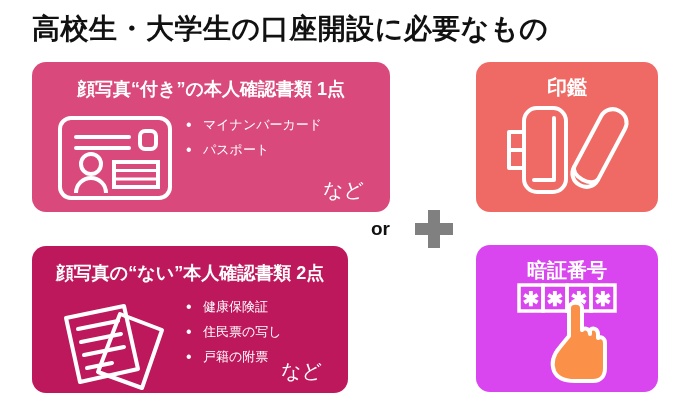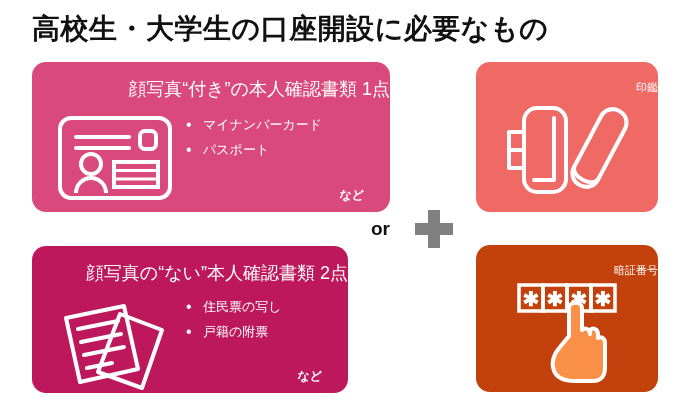--- a/index.html
+++ b/index.html
@@ -30,22 +30,22 @@
   }
 
   
   .card {
     position: absolute;
     border-radius: 14px;
     box-sizing: border-box;
   }
   .card-title {
     color: #ffffff;
-    font-weight: 400;
-    text-align: right;
+    font-weight: 700;
+    text-align: center;
     white-space: nowrap;
   }
 
   
   #card-photo-id {
     left: 32px;
     top: 62px;
     width: 358px;
     height: 150px;
     background: #D9497B;
@@ -101,23 +101,22 @@
     left: 0;
     top: 0;
     font-size: 16px;
   }
 
   .nado {
     position: absolute;
     right: 26px;
     bottom: 8px;
     color: #ffffff;
-    font-size: 12px;
+    font-size: 20px;
     white-space: nowrap;
-    font-weight: bold;
   }
 
   
   #or-separator {
     position: absolute;
     left: 32px;
     top: 213px;
     width: 358px;
     height: 32px;
     line-height: 32px;
@@ -159,25 +158,25 @@
     top: 62px;
     width: 182px;
     height: 150px;
     background: #F06A65;
   }
   #card-pin {
     left: 476px;
     top: 245px;
     width: 182px;
     height: 147px;
-    background: #c2410c;
+    background: #d946ef;
   }
   #card-seal .card-title,
   #card-pin .card-title {
-    font-size: 11px;
+    font-size: 20px;
     line-height: 22px;
     padding-top: 14px;
   }
 
   .right-icon-wrap {
     position: absolute;
     left: 0;
     right: 0;
     top: 40px;
     display: flex;
@@ -235,20 +234,21 @@
 
         <path d="M12 18 L70 6 L84 69 L26 82 Z" fill="none" stroke="#ffffff" stroke-width="4" stroke-linejoin="round"></path>
         <line x1="24" y1="29" x2="64" y2="21" stroke="#ffffff" stroke-width="4" stroke-linecap="round"></line>
         <line x1="27" y1="42" x2="67" y2="34" stroke="#ffffff" stroke-width="4" stroke-linecap="round"></line>
         <line x1="30" y1="55" x2="70" y2="47" stroke="#ffffff" stroke-width="4" stroke-linecap="round"></line>
         <line x1="33" y1="68" x2="58" y2="63" stroke="#ffffff" stroke-width="4" stroke-linecap="round"></line>
       </svg>
     </span>
 
     <ul class="bullet-list" style="top:-2px;">
+      <li>健康保険証</li>
       <li>住民票の写し</li>
       <li>戸籍の附票</li>
     </ul>
 
     <div class="nado">など</div>
   </div>
 </div>
 
 <div id="plus-separator">
   <span class="bar-h"></span>

